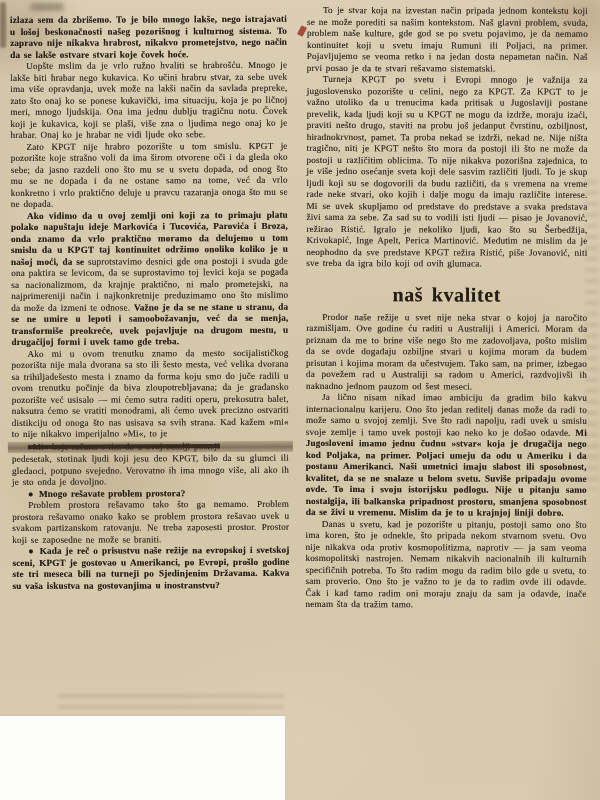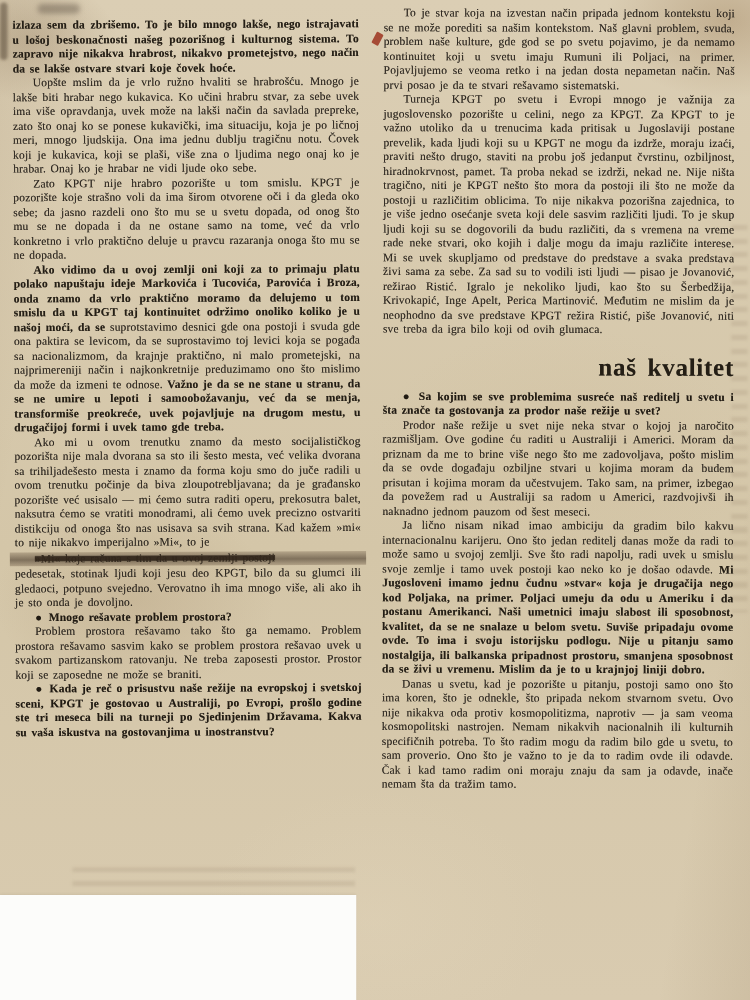--- a/index.html
+++ b/index.html
@@ -25,21 +25,21 @@
   .col-left{left:10px;top:15px;width:277px;transform:rotate(-0.25deg);transform-origin:top left;}
   .col-right{left:307px;top:5px;width:281px;transform:rotate(0.15deg);transform-origin:top left;}
   p.para,p.question{margin:0;}
   .indent{text-indent:16px;}
   .gap{margin-top:7px;}
   .seg-normal{font-weight:400;}
   .seg-bold{font-weight:700;color:#241e15;}
   .question{font-weight:700;color:#201a12;text-indent:16px;}
   .bullet{font-size:9px;letter-spacing:1px;}
   .heading{
-    margin:13px 0 7px;text-align:right;
+    margin:13px 0 7px;text-align:center;
     font-size:20px;font-weight:700;color:#241e15;
     letter-spacing:0.6px;word-spacing:3px;line-height:22px;
   }
   .seg-struck{
     display:block;margin:1px -4px;padding:0 4px;
     color:rgba(48,38,27,0.85);
     background:linear-gradient(180deg, rgba(110,90,68,0.30), rgba(72,57,42,0.60) 55%, rgba(110,90,68,0.35));
     text-decoration:line-through;
     -webkit-text-decoration-color:rgba(50,38,26,0.8);
     text-decoration-color:rgba(50,38,26,0.8);
@@ -79,27 +79,26 @@
   <div class="bleed bleed-bottom-left"></div>
   <div class="bleed bleed-right-margin"></div>
 
   <div class="col col-left">
       <p class="para"><span class="seg-bold">izlaza sem da zbrišemo. To je bilo mnogo lakše, nego istrajavati u lošoj beskonačnosti našeg pozorišnog i kulturnog sistema. To zapravo nije nikakva hrabrost, nikakvo prometejstvo, nego način da se lakše ostvare stvari koje čovek hoće.</span></p>
       <p class="para indent gap"><span class="seg-normal">Uopšte mslim da je vrlo ružno hvaliti se hrabrošću. Mnogo je lakše biti hrabar nego kukavica. Ko učini hrabru stvar, za sebe uvek ima više opravdanja, uvek može na lakši način da savlada prepreke, zato što onaj ko se ponese kukavički, ima situaciju, koja je po ličnoj meri, mnogo ljudskija. Ona ima jednu dublju tragičnu notu. Čovek koji je kukavica, koji se plaši, više zna o ljudima nego onaj ko je hrabar. Onaj ko je hrabar ne vidi ljude oko sebe.</span></p>
       <p class="para indent gap"><span class="seg-normal">Zato KPGT nije hrabro pozorište u tom smislu. KPGT je pozorište koje strašno voli da ima širom otvorene oči i da gleda oko sebe; da jasno razdeli ono što mu se u svetu dopada, od onog što mu se ne dopada i da ne ostane samo na tome, već da vrlo konkretno i vrlo praktično deluje u pravcu razaranja onoga što mu se ne dopada.</span></p>
       <p class="para indent gap"><span class="seg-bold">Ako vidimo da u ovoj zemlji oni koji za to primaju platu polako napuštaju ideje Markovića i Tucovića, Parovića i Broza, onda znamo da vrlo praktično moramo da delujemo u tom smislu da u KPGT taj kontinuitet održimo onoliko koliko je u našoj moći, da se </span><span class="seg-normal">suprotstavimo desnici gde ona postoji i svuda gde ona paktira se levicom, da se suprostavimo toj levici koja se pogađa sa nacionalizmom, da krajnje praktično, ni malo prometejski, na najprimereniji način i najkonkretnije preduzimamo ono što mislimo da može da izmeni te odnose. </span><span class="seg-bold">Važno je da se ne stane u stranu, da se ne umire u lepoti i samoobožavanju, već da se menja, transformiše preokreće, uvek pojavljuje na drugom mestu, u drugačijoj formi i uvek tamo gde treba.</span></p>
       <p class="para indent gap"><span class="seg-normal">Ako mi u ovom trenutku znamo da mesto socijalističkog pozorišta nije mala dvorana sa sto ili šesto mesta, već velika dvorana sa trihiljadešesto mesta i znamo da forma koju smo do juče radili u ovom trenutku počinje da biva zloupotrebljavana; da je građansko pozorište već usisalo — mi ćemo sutra raditi operu, prekosutra balet, naksutra ćemo se vratiti monodrami, ali ćemo uvek precizno ostvariti distikciju od onoga što nas usisava sa svih strana. Kad kažem »mi« to nije nikakvo imperijalno »Mi«, to je</span><span class="seg-struck">»Mi« koje računa s tim da u ovoj zemlji postoji</span><span class="seg-normal">pedesetak, stotinak ljudi koji jesu deo KPGT, bilo da su glumci ili gledaoci, potpuno svejedno. Verovatno ih ima mnogo više, ali ako ih je sto onda je dovoljno.</span></p>
       <p class="question gap"><span class="bullet">●&nbsp;</span><span>Mnogo rešavate problem prostora?</span></p>
-      <p class="para indent gap"><span class="seg-normal">Problem prostora rešavamo tako što ga nemamo. Problem prostora rešavamo sasvim kako se problem prostora rešavao uvek u svakom partizanskom ratovanju. Ne treba zaposesti prostor. Prostor koji se zaposedne ne može se braniti.</span></p>
-      <p class="question gap"><span class="bullet">●&nbsp;</span><span>Kada je reč o prisustvu naše režije na evropskoj i svetskoj sceni, KPGT je gostovao u Australiji, po Evropi, prošlo godine ste tri meseca bili na turneji po Sjedinjenim Državama. Kakva su vaša iskustva na gostovanjima u inostranstvu?</span></p>
+      <p class="para indent gap"><span class="seg-normal">Problem prostora rešavamo tako što ga nemamo. Problem prostora rešavamo onako kako se problem prostora rešavao uvek u svakom partizanskom ratovanju. Ne treba zaposesti prostor. Prostor koji se zaposedne ne može se braniti.</span></p>
+      <p class="question gap"><span class="bullet">●&nbsp;</span><span>Kada je reč o prisustvu naše režije na evropskoj i svetskoj sceni, KPGT je gostovao u Amerikanci, po Evropi, prošlo godine ste tri meseca bili na turneji po Sjedinjenim Državama. Kakva su vaša iskustva na gostovanjima u inostranstvu?</span></p>
     </div>
   <div class="col col-right">
       <p class="para indent"><span class="seg-normal">To je stvar koja na izvestan način pripada jednom kontekstu koji se ne može porediti sa našim kontekstom. Naš glavni problem, svuda, problem naše kulture, gde god se po svetu pojavimo, je da nemamo kontinuitet koji u svetu imaju Rumuni ili Poljaci, na primer. Pojavljujemo se veoma retko i na jedan dosta nepametan način. Naš prvi posao je da te stvari rešavamo sistematski.</span></p>
       <p class="para indent"><span class="seg-normal">Turneja KPGT po svetu i Evropi mnogo je važnija za jugoslovensko pozorište u celini, nego za KPGT. Za KPGT to je važno utoliko da u trenucima kada pritisak u Jugoslaviji postane prevelik, kada ljudi koji su u KPGT ne mogu da izdrže, moraju izaći, praviti nešto drugo, staviti na probu još jedanput čvrstinu, ozbiljnost, hiradnokrvnost, pamet. Ta proba nekad se izdrži, nekad ne. Nije ništa tragično, niti je KPGT nešto što mora da postoji ili što ne može da postoji u različitim oblicima. To nije nikakva pozorišna zajednica, to je više jedno osećanje sveta koji dele sasvim različiti ljudi. To je skup ljudi koji su se dogovorili da budu različiti, da s vremena na vreme rade neke stvari, oko kojih i dalje mogu da imaju različite interese. Mi se uvek skupljamo od predstave do predstave a svaka predstava živi sama za sebe. Za sad su to vodili isti ljudi — pisao je Jovanović, režirao Ristić. Igralo je nekoliko ljudi, kao što su Šerbedžija, Krivokapić, Inge Apelt, Perica Martinović. Međutim ne mislim da je neophodno da sve predstave KPGT režira Ristić, piše Jovanović, niti sve treba da igra bilo koji od ovih glumaca.</span></p>
       <h2 class="heading gap">naš kvalitet</h2>
-      <p class="question gap"><span class="bullet">●&nbsp;</span><span>Sa kojim se sve problemima susreće naš reditelj u svetu i šta znače ta gostovanja za prodor naše režije u svet?</span></p>
       <p class="para indent gap"><span class="seg-normal">Prodor naše režije u svet nije neka stvar o kojoj ja naročito razmišljam. Ove godine ću raditi u Australiji i Americi. Moram da priznam da me to brine više nego što me zadovoljava, pošto mislim da se ovde događaju ozbiljne stvari u kojima moram da budem prisutan i kojima moram da učestvujem. Tako sam, na primer, izbegao da povežem rad u Australiji sa radom u Americi, razdvojivši ih naknadno jednom pauzom od šest meseci.</span></p>
       <p class="para indent gap"><span class="seg-normal">Ja lično nisam nikad imao ambiciju da gradim bilo kakvu internacionalnu karijeru. Ono što jedan reditelj danas može da radi to može samo u svojoj zemlji. Sve što radi napolju, radi uvek u smislu svoje zemlje i tamo uvek postoji kao neko ko je došao odavde. </span><span class="seg-bold">Mi Jugosloveni imamo jednu čudnu »stvar« koja je drugačija nego kod Poljaka, na primer. Poljaci umeju da odu u Ameriku i da postanu Amerikanci. Naši umetnici imaju slabost ili sposobnost, kvalitet, da se ne snalaze u belom svetu. Suviše pripadaju ovome ovde. To ima i svoju istorijsku podlogu. Nije u pitanju samo nostalgija, ili balkanska pripadnost prostoru, smanjena sposobnost da se živi u vremenu. Mislim da je to u krajnjoj liniji dobro.</span></p>
       <p class="para indent"><span class="seg-normal">Danas u svetu, kad je pozorište u pitanju, postoji samo ono što ima koren, što je odnekle, što pripada nekom stvarnom svetu. Ovo nije nikakva oda protiv kosmopolitizma, naprotiv — ja sam veoma kosmopolitski nastrojen. Nemam nikakvih nacionalnih ili kulturnih specifičnih potreba. To što radim mogu da radim bilo gde u svetu, to sam proverio. Ono što je važno to je da to radim ovde ili odavde. Čak i kad tamo radim oni moraju znaju da sam ja odavde, inače nemam šta da tražim tamo.</span></p>
     </div>
 
   <div class="cutout"></div>
 </div>
 
 </body></html>

